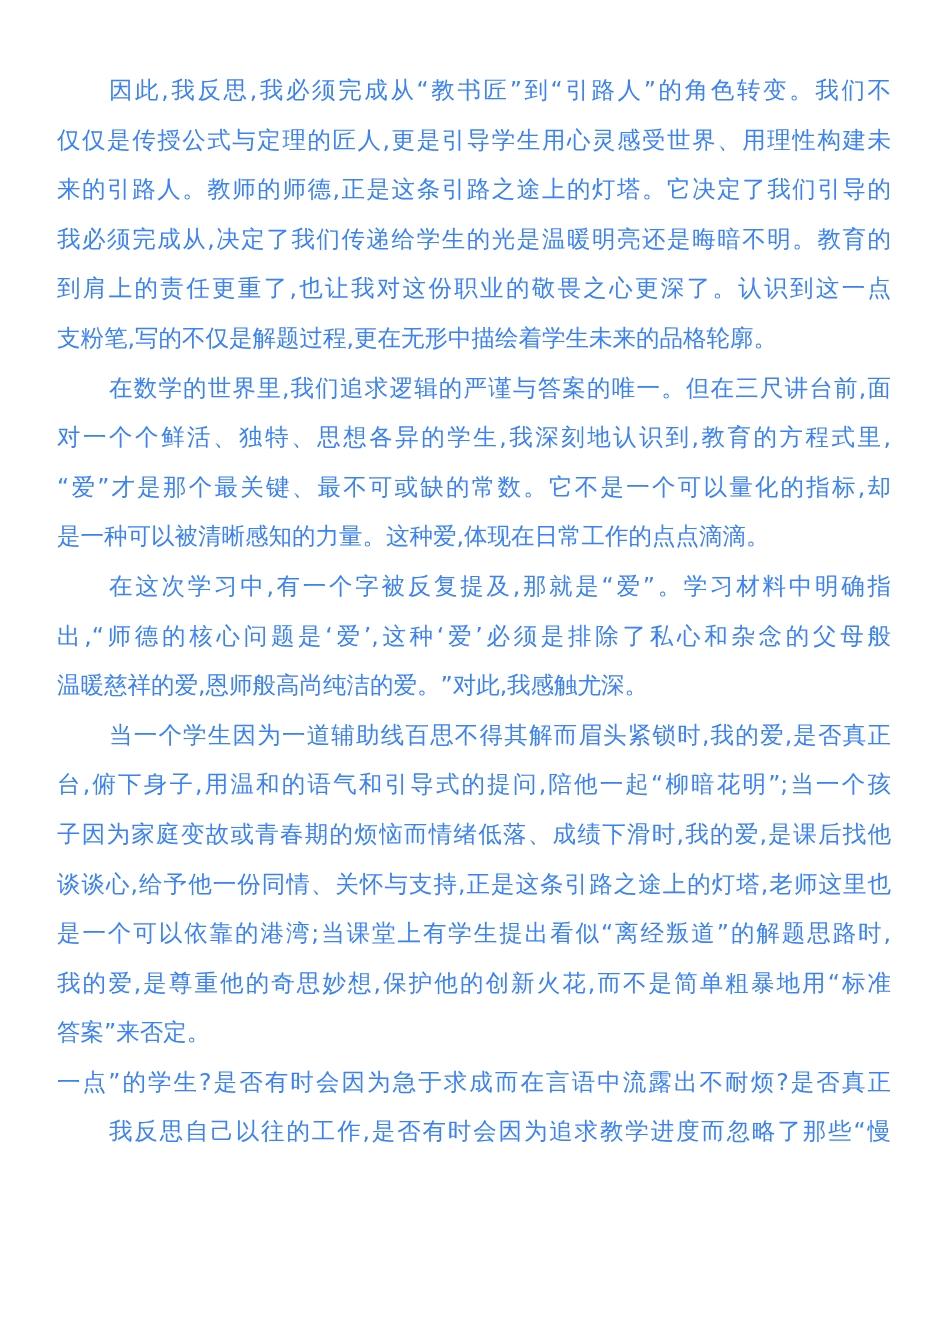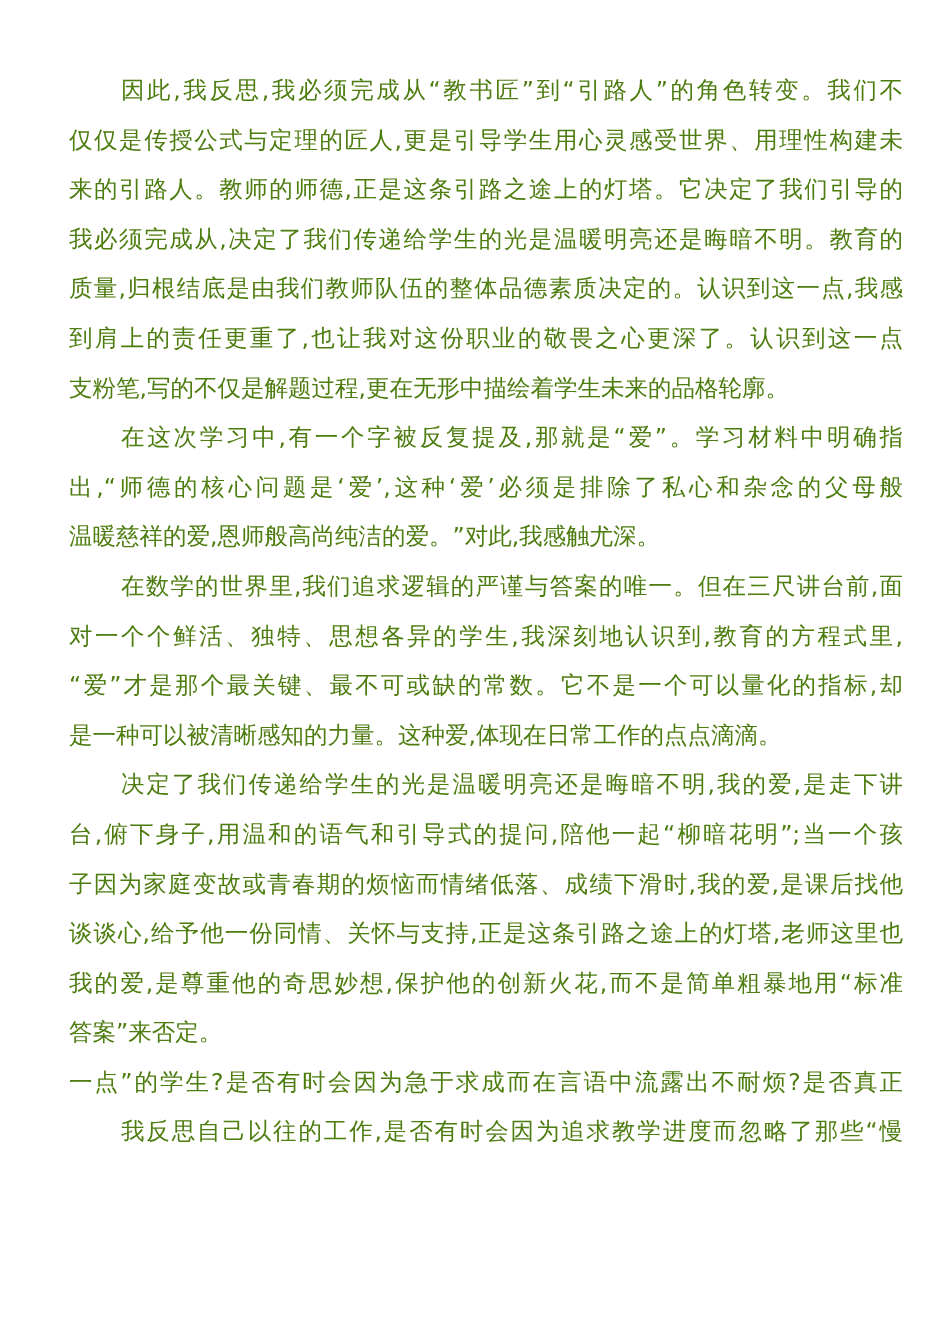--- a/index.html
+++ b/index.html
@@ -1,20 +1,20 @@
 <!DOCTYPE html>
 <html><head>
 <meta charset="utf-8">
 <style>
   html, body { margin: 0; padding: 0; background: #ffffff; }
   body { width: 950px; height: 1344px; position: relative; overflow: hidden; }
   .page {
-    position: absolute; left: 69px; top: 66px; width: 834px;
+    position: absolute; left: 57px; top: 66px; width: 834px;
     font-family: "DejaVu Sans", "Liberation Sans", sans-serif;
-    color: #4d7c0f;
+    color: #3b82f6;
   }
   .line {
     height: 49.6px; line-height: 49.6px;
     font-size: 23.5px;
     white-space: nowrap;
     text-align: justify;
     text-align-last: justify;
     overflow: hidden;
   }
   .line.last { text-align-last: left; }
@@ -24,44 +24,44 @@
 </head>
 <body>
 
 <div class="page">
 
   <div>
     <div class="line indent">因此,我反思,我必须完成从“教书匠”到“引路人”的角色转变。我们不</div>
     <div class="line">仅仅是传授公式与定理的匠人,更是引导学生用心灵感受世界、用理性构建未</div>
     <div class="line">来的引路人。教师的师德,正是这条引路之途上的灯塔。它决定了我们引导的</div>
     <div class="line">我必须完成从,决定了我们传递给学生的光是温暖明亮还是晦暗不明。教育的</div>
-    <div class="line">质量,归根结底是由我们教师队伍的整体品德素质决定的。认识到这一点,我感</div>
     <div class="line">到肩上的责任更重了,也让我对这份职业的敬畏之心更深了。认识到这一点</div>
     <div class="line last">支粉笔,写的不仅是解题过程,更在无形中描绘着学生未来的品格轮廓。</div>
   </div>
 
-
-  <div>
-    <div class="line indent">在这次学习中,有一个字被反复提及,那就是“爱”。学习材料中明确指</div>
-    <div class="line">出,“师德的核心问题是‘爱’,这种‘爱’必须是排除了私心和杂念的父母般</div>
-    <div class="line last">温暖慈祥的爱,恩师般高尚纯洁的爱。”对此,我感触尤深。</div>
-  </div>
 
   <div>
     <div class="line indent">在数学的世界里,我们追求逻辑的严谨与答案的唯一。但在三尺讲台前,面</div>
     <div class="line">对一个个鲜活、独特、思想各异的学生,我深刻地认识到,教育的方程式里,</div>
     <div class="line">“爱”才是那个最关键、最不可或缺的常数。它不是一个可以量化的指标,却</div>
     <div class="line last">是一种可以被清晰感知的力量。这种爱,体现在日常工作的点点滴滴。</div>
   </div>
 
   <div>
-    <div class="line indent">决定了我们传递给学生的光是温暖明亮还是晦暗不明,我的爱,是走下讲</div>
+    <div class="line indent">在这次学习中,有一个字被反复提及,那就是“爱”。学习材料中明确指</div>
+    <div class="line">出,“师德的核心问题是‘爱’,这种‘爱’必须是排除了私心和杂念的父母般</div>
+    <div class="line last">温暖慈祥的爱,恩师般高尚纯洁的爱。”对此,我感触尤深。</div>
+  </div>
+
+  <div>
+    <div class="line indent">当一个学生因为一道辅助线百思不得其解而眉头紧锁时,我的爱,是否真正</div>
     <div class="line">台,俯下身子,用温和的语气和引导式的提问,陪他一起“柳暗花明”;当一个孩</div>
     <div class="line">子因为家庭变故或青春期的烦恼而情绪低落、成绩下滑时,我的爱,是课后找他</div>
     <div class="line">谈谈心,给予他一份同情、关怀与支持,正是这条引路之途上的灯塔,老师这里也</div>
+    <div class="line">是一个可以依靠的港湾;当课堂上有学生提出看似“离经叛道”的解题思路时,</div>
     <div class="line">我的爱,是尊重他的奇思妙想,保护他的创新火花,而不是简单粗暴地用“标准</div>
     <div class="line last">答案”来否定。</div>
   </div>
 
   <div>
     <div class="line">一点”的学生?是否有时会因为急于求成而在言语中流露出不耐烦?是否真正</div>
     <div class="line indent">我反思自己以往的工作,是否有时会因为追求教学进度而忽略了那些“慢</div>
   </div>
 </div>
 

